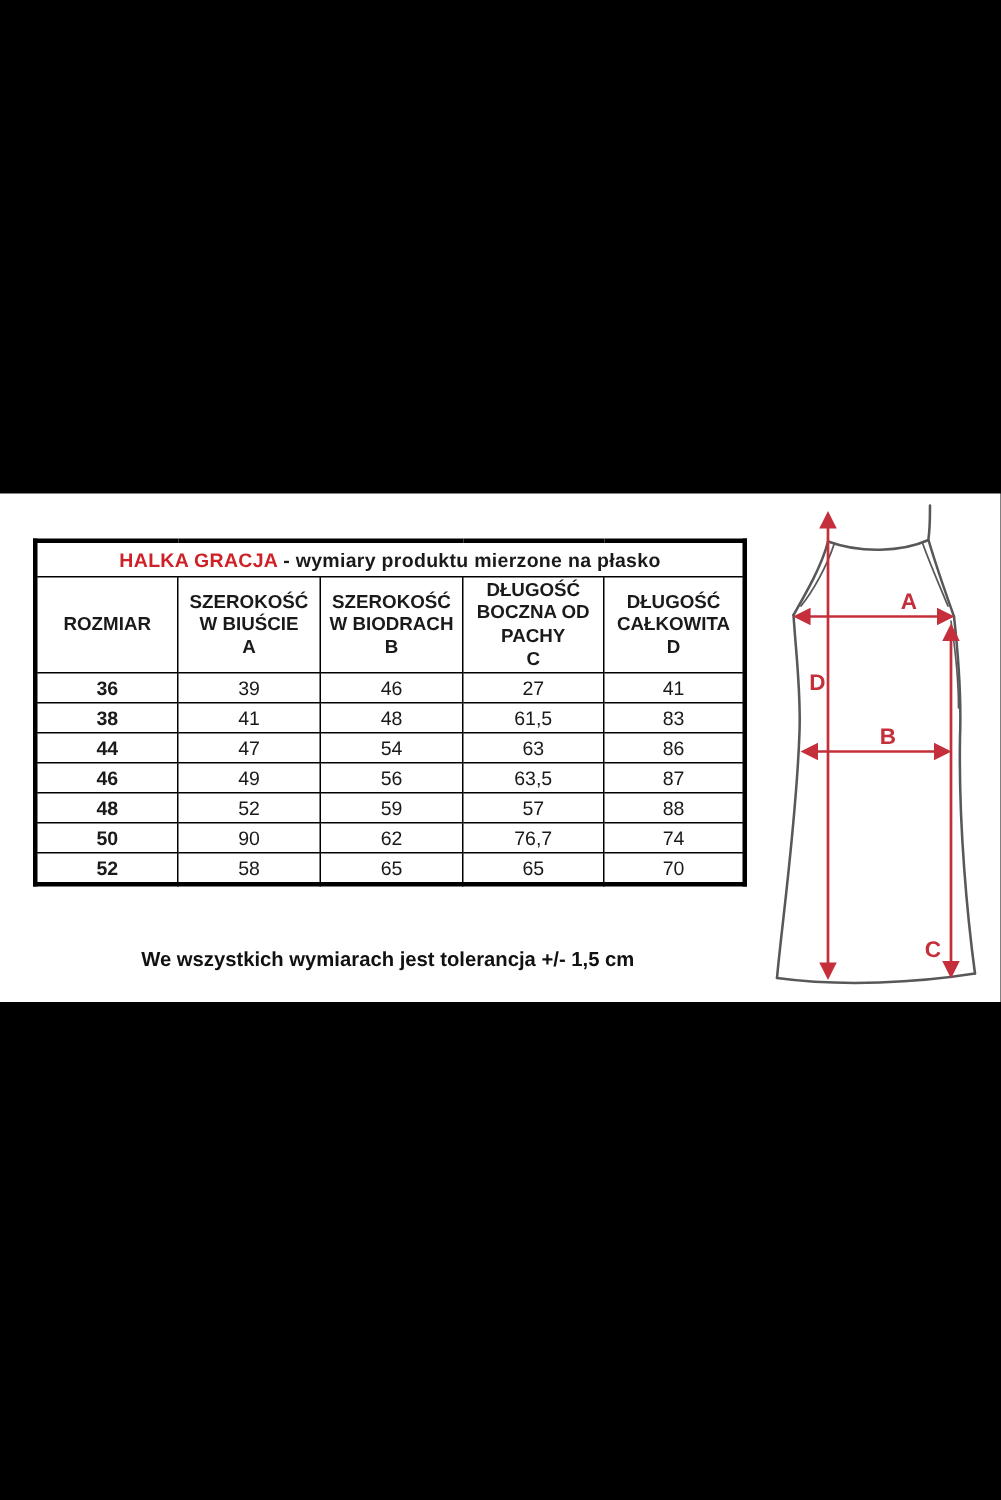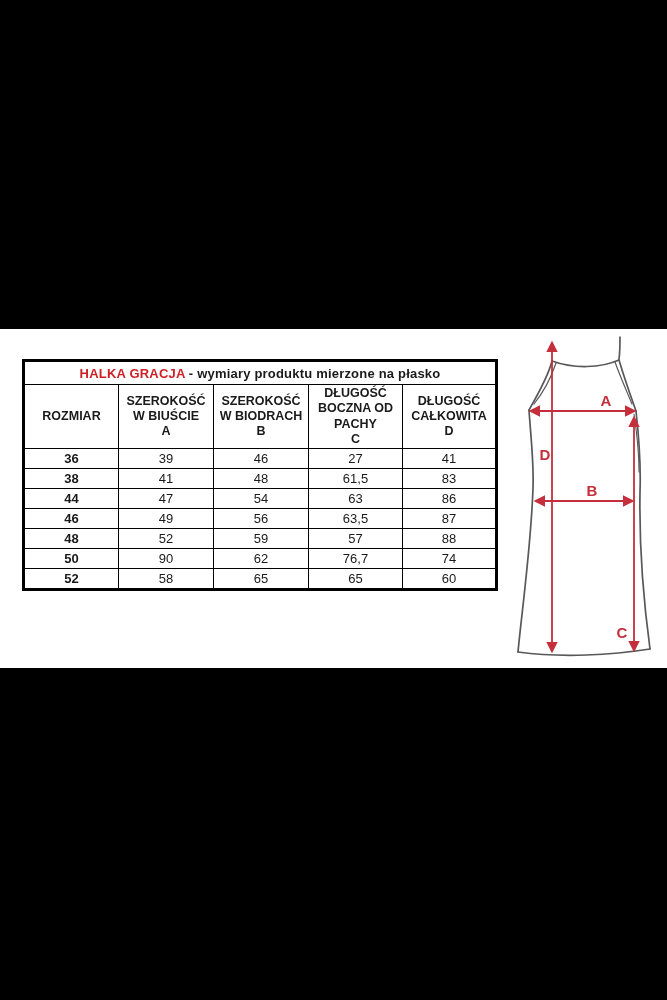--- a/index.html
+++ b/index.html
@@ -114,25 +114,26 @@
         <td>90</td>
         <td>62</td>
         <td>76,7</td>
         <td>74</td>
       </tr>
         <tr class="data-row">
         <td class="size-cell">52</td>
         <td>58</td>
         <td>65</td>
         <td>65</td>
-        <td>60</td>
+        <td>70</td>
       </tr>
       </tbody>
   </table>
 
+  <div class="footnote">We wszystkich wymiarach jest tolerancja +/- 1,5 cm</div>
 
   <svg class="diagram" viewBox="495 329 172 339" xmlns="http://www.w3.org/2000/svg">
     <defs>
       <marker id="ah" viewBox="0 0 10 10" refX="8" refY="5" markerWidth="6.5" markerHeight="6.5" orient="auto-start-reverse">
         <path d="M0,0 L10,5 L0,10 z" fill="#c42f3b"></path>
       </marker>
     </defs>
 
     <g fill="none" stroke="#58585a" stroke-width="1.7" stroke-linecap="round">
       <path d="M 552,361 C 574,369 601,368 619,360"></path>

